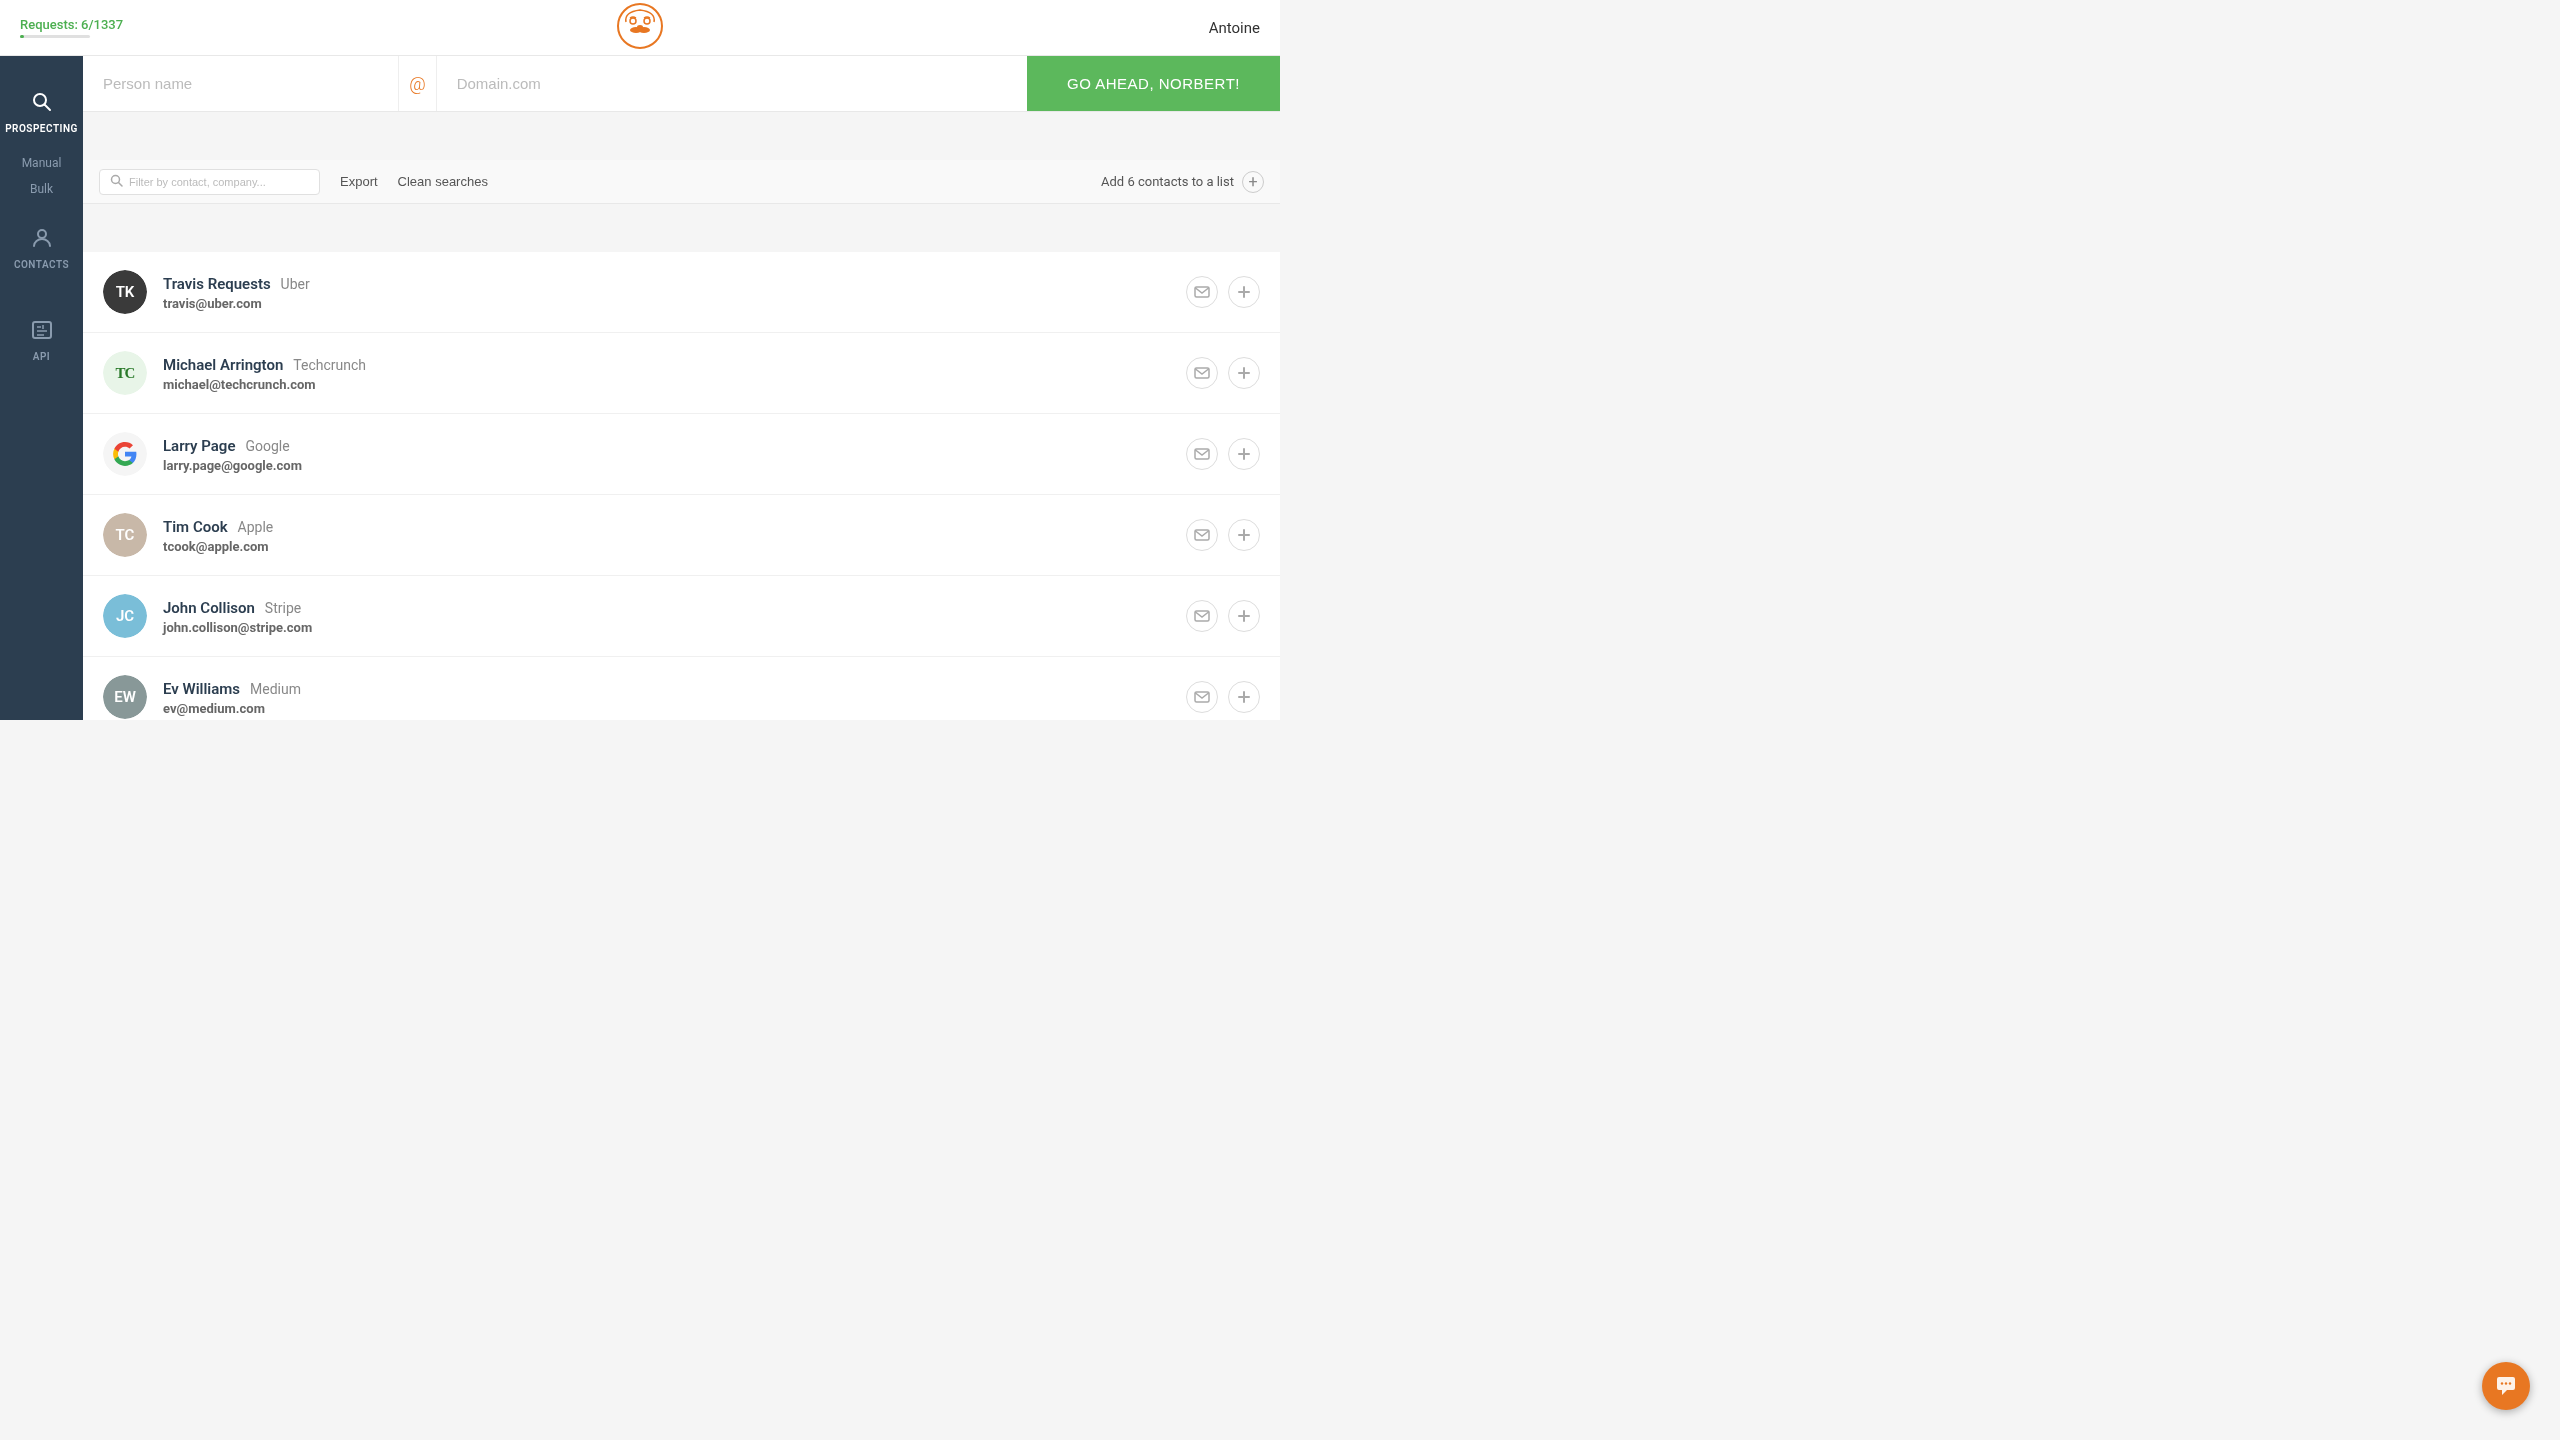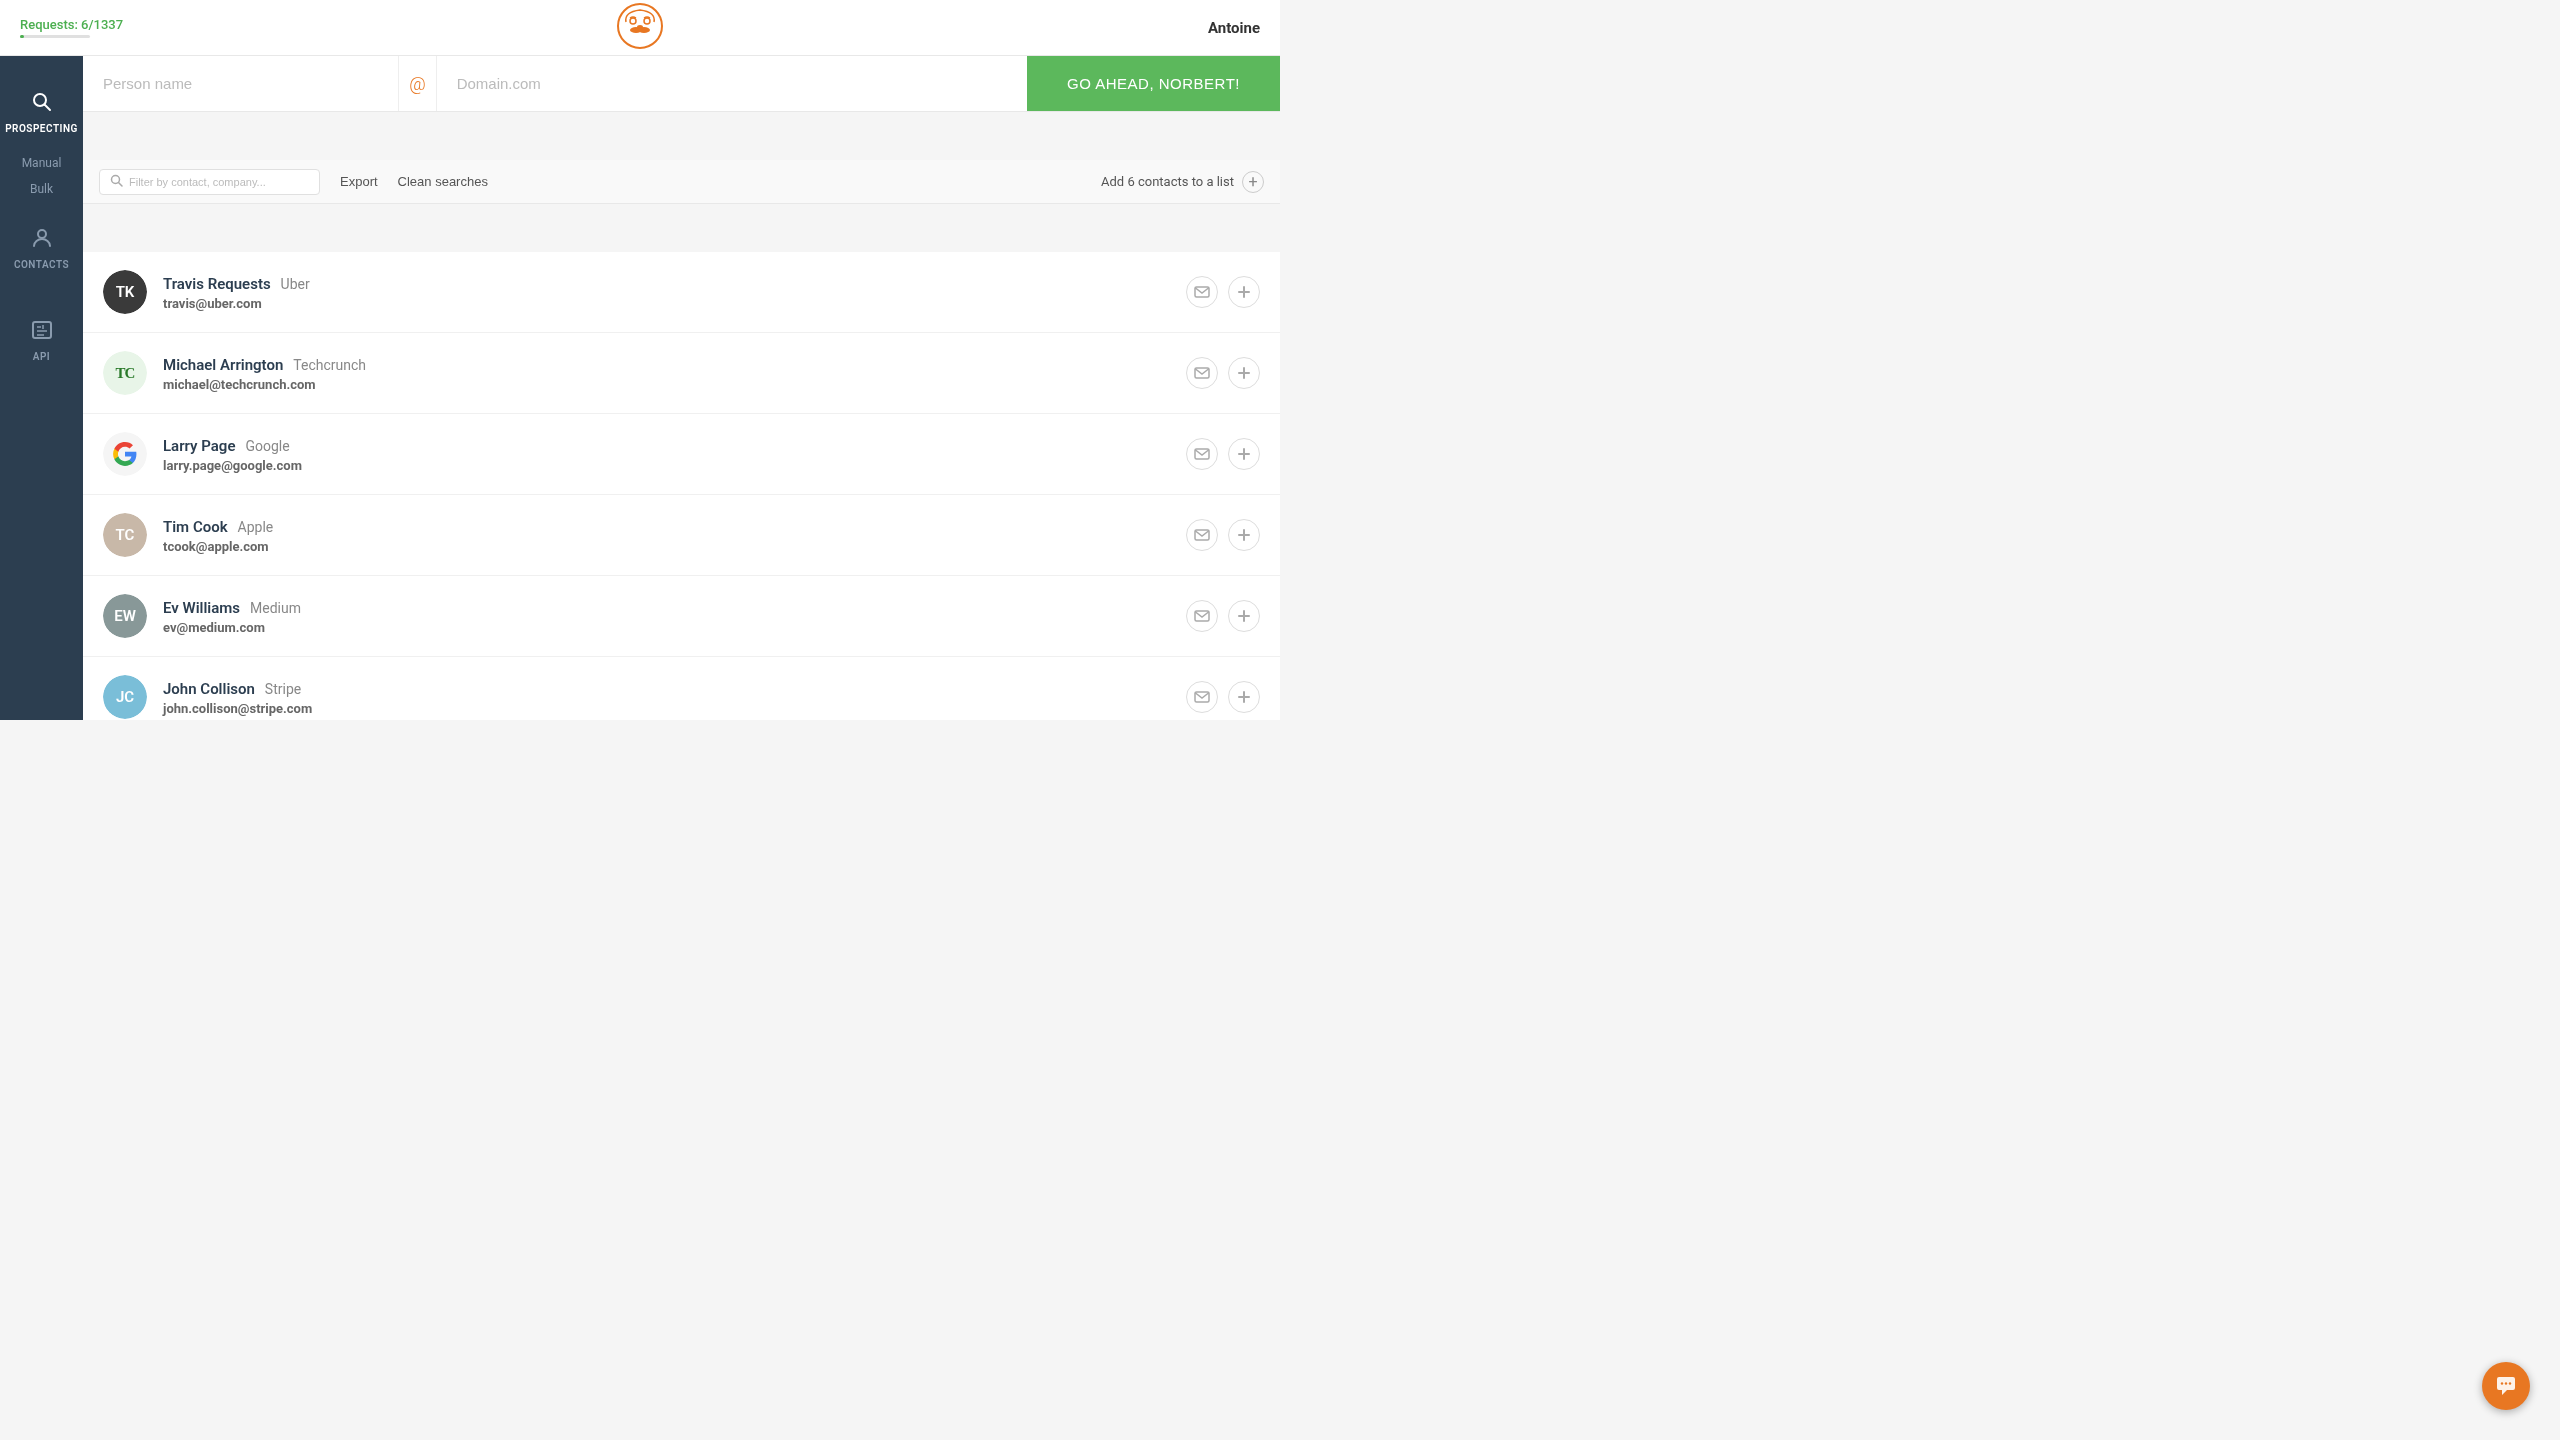--- a/index.html
+++ b/index.html
@@ -36,21 +36,21 @@
       width: 5%;
     }
     .logo-center {
       position: absolute;
       left: 50%;
       transform: translateX(-50%);
     }
     .logo-svg { width: 48px; height: 48px; }
     .user-name {
       font-size: 15px;
-      font-weight: 700;
+      font-weight: 400;
       color: #333;
     }
 
     
     .main-layout {
       display: flex;
       flex: 1;
       overflow: hidden;
     }
 
@@ -501,58 +501,58 @@
         <button class="action-btn">
           <svg width="14" height="14" viewBox="0 0 14 14" fill="none">
             <line x1="7" y1="2" x2="7" y2="12" stroke="#aaa" stroke-width="2" stroke-linecap="round"></line>
             <line x1="2" y1="7" x2="12" y2="7" stroke="#aaa" stroke-width="2" stroke-linecap="round"></line>
           </svg>
         </button>
       </div>
     </div>
         <div class="contact-row">
       <div class="contact-avatar" style="background:none;padding:0;margin-right:16px;">
+        <div style="background:#7abed8;width:44px;height:44px;border-radius:50%;display:flex;align-items:center;justify-content:center;">
+        <span style="color:#fff;font-size:15px;font-weight:600;">JC</span>
+      </div>
+      </div>
+      <div class="contact-info">
+        <div>
+          <span class="contact-name">John Collison</span>
+          <span class="contact-company">Stripe</span>
+        </div>
+        <div class="contact-email">john.collison@stripe.com</div>
+      </div>
+      <div class="contact-actions">
+        <button class="action-btn">
+          <svg width="16" height="12" viewBox="0 0 16 12" fill="none">
+            <rect x="1" y="1" width="14" height="10" rx="1.5" stroke="#aaa" stroke-width="1.5"></rect>
+            <path d="M1.5 2L8 7L14.5 2" stroke="#aaa" stroke-width="1.5" stroke-linecap="round"></path>
+          </svg>
+        </button>
+        <button class="action-btn">
+          <svg width="14" height="14" viewBox="0 0 14 14" fill="none">
+            <line x1="7" y1="2" x2="7" y2="12" stroke="#aaa" stroke-width="2" stroke-linecap="round"></line>
+            <line x1="2" y1="7" x2="12" y2="7" stroke="#aaa" stroke-width="2" stroke-linecap="round"></line>
+          </svg>
+        </button>
+      </div>
+    </div>
+        <div class="contact-row">
+      <div class="contact-avatar" style="background:none;padding:0;margin-right:16px;">
         <div style="background:#889898;width:44px;height:44px;border-radius:50%;display:flex;align-items:center;justify-content:center;">
         <span style="color:#fff;font-size:15px;font-weight:600;">EW</span>
       </div>
       </div>
       <div class="contact-info">
         <div>
           <span class="contact-name">Ev Williams</span>
           <span class="contact-company">Medium</span>
         </div>
         <div class="contact-email">ev@medium.com</div>
-      </div>
-      <div class="contact-actions">
-        <button class="action-btn">
-          <svg width="16" height="12" viewBox="0 0 16 12" fill="none">
-            <rect x="1" y="1" width="14" height="10" rx="1.5" stroke="#aaa" stroke-width="1.5"></rect>
-            <path d="M1.5 2L8 7L14.5 2" stroke="#aaa" stroke-width="1.5" stroke-linecap="round"></path>
-          </svg>
-        </button>
-        <button class="action-btn">
-          <svg width="14" height="14" viewBox="0 0 14 14" fill="none">
-            <line x1="7" y1="2" x2="7" y2="12" stroke="#aaa" stroke-width="2" stroke-linecap="round"></line>
-            <line x1="2" y1="7" x2="12" y2="7" stroke="#aaa" stroke-width="2" stroke-linecap="round"></line>
-          </svg>
-        </button>
-      </div>
-    </div>
-        <div class="contact-row">
-      <div class="contact-avatar" style="background:none;padding:0;margin-right:16px;">
-        <div style="background:#7abed8;width:44px;height:44px;border-radius:50%;display:flex;align-items:center;justify-content:center;">
-        <span style="color:#fff;font-size:15px;font-weight:600;">JC</span>
-      </div>
-      </div>
-      <div class="contact-info">
-        <div>
-          <span class="contact-name">John Collison</span>
-          <span class="contact-company">Stripe</span>
-        </div>
-        <div class="contact-email">john.collison@stripe.com</div>
       </div>
       <div class="contact-actions">
         <button class="action-btn">
           <svg width="16" height="12" viewBox="0 0 16 12" fill="none">
             <rect x="1" y="1" width="14" height="10" rx="1.5" stroke="#aaa" stroke-width="1.5"></rect>
             <path d="M1.5 2L8 7L14.5 2" stroke="#aaa" stroke-width="1.5" stroke-linecap="round"></path>
           </svg>
         </button>
         <button class="action-btn">
           <svg width="14" height="14" viewBox="0 0 14 14" fill="none">

